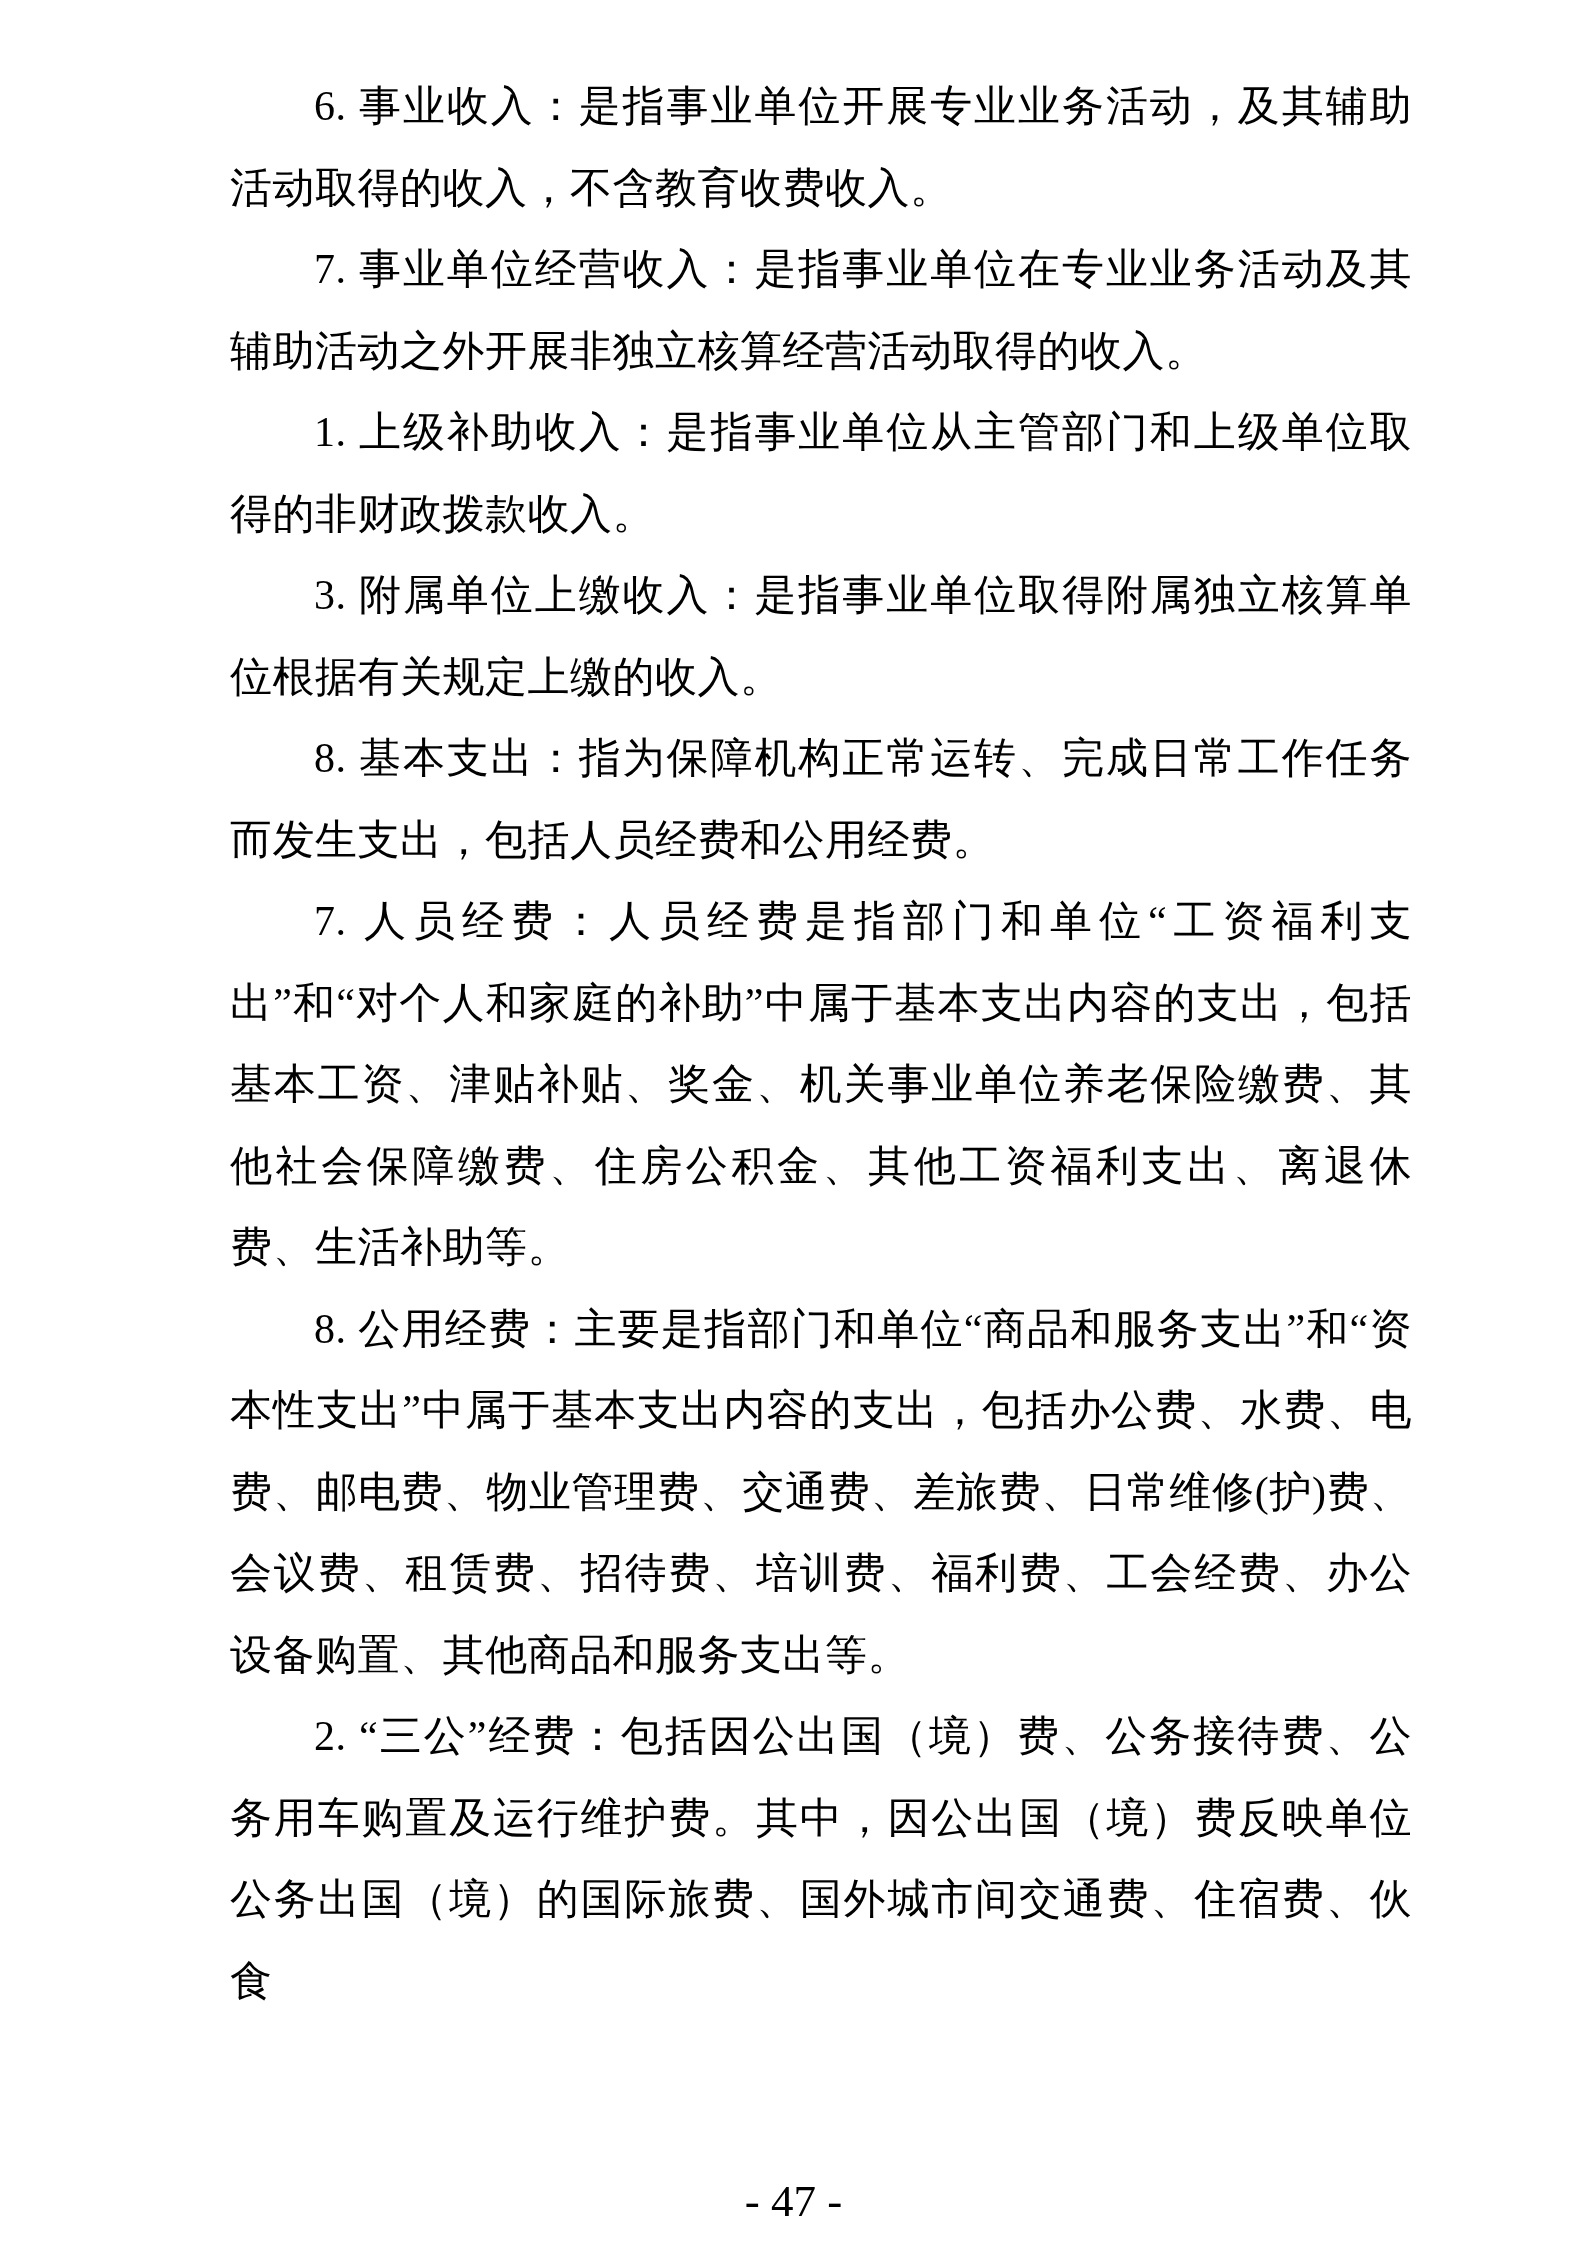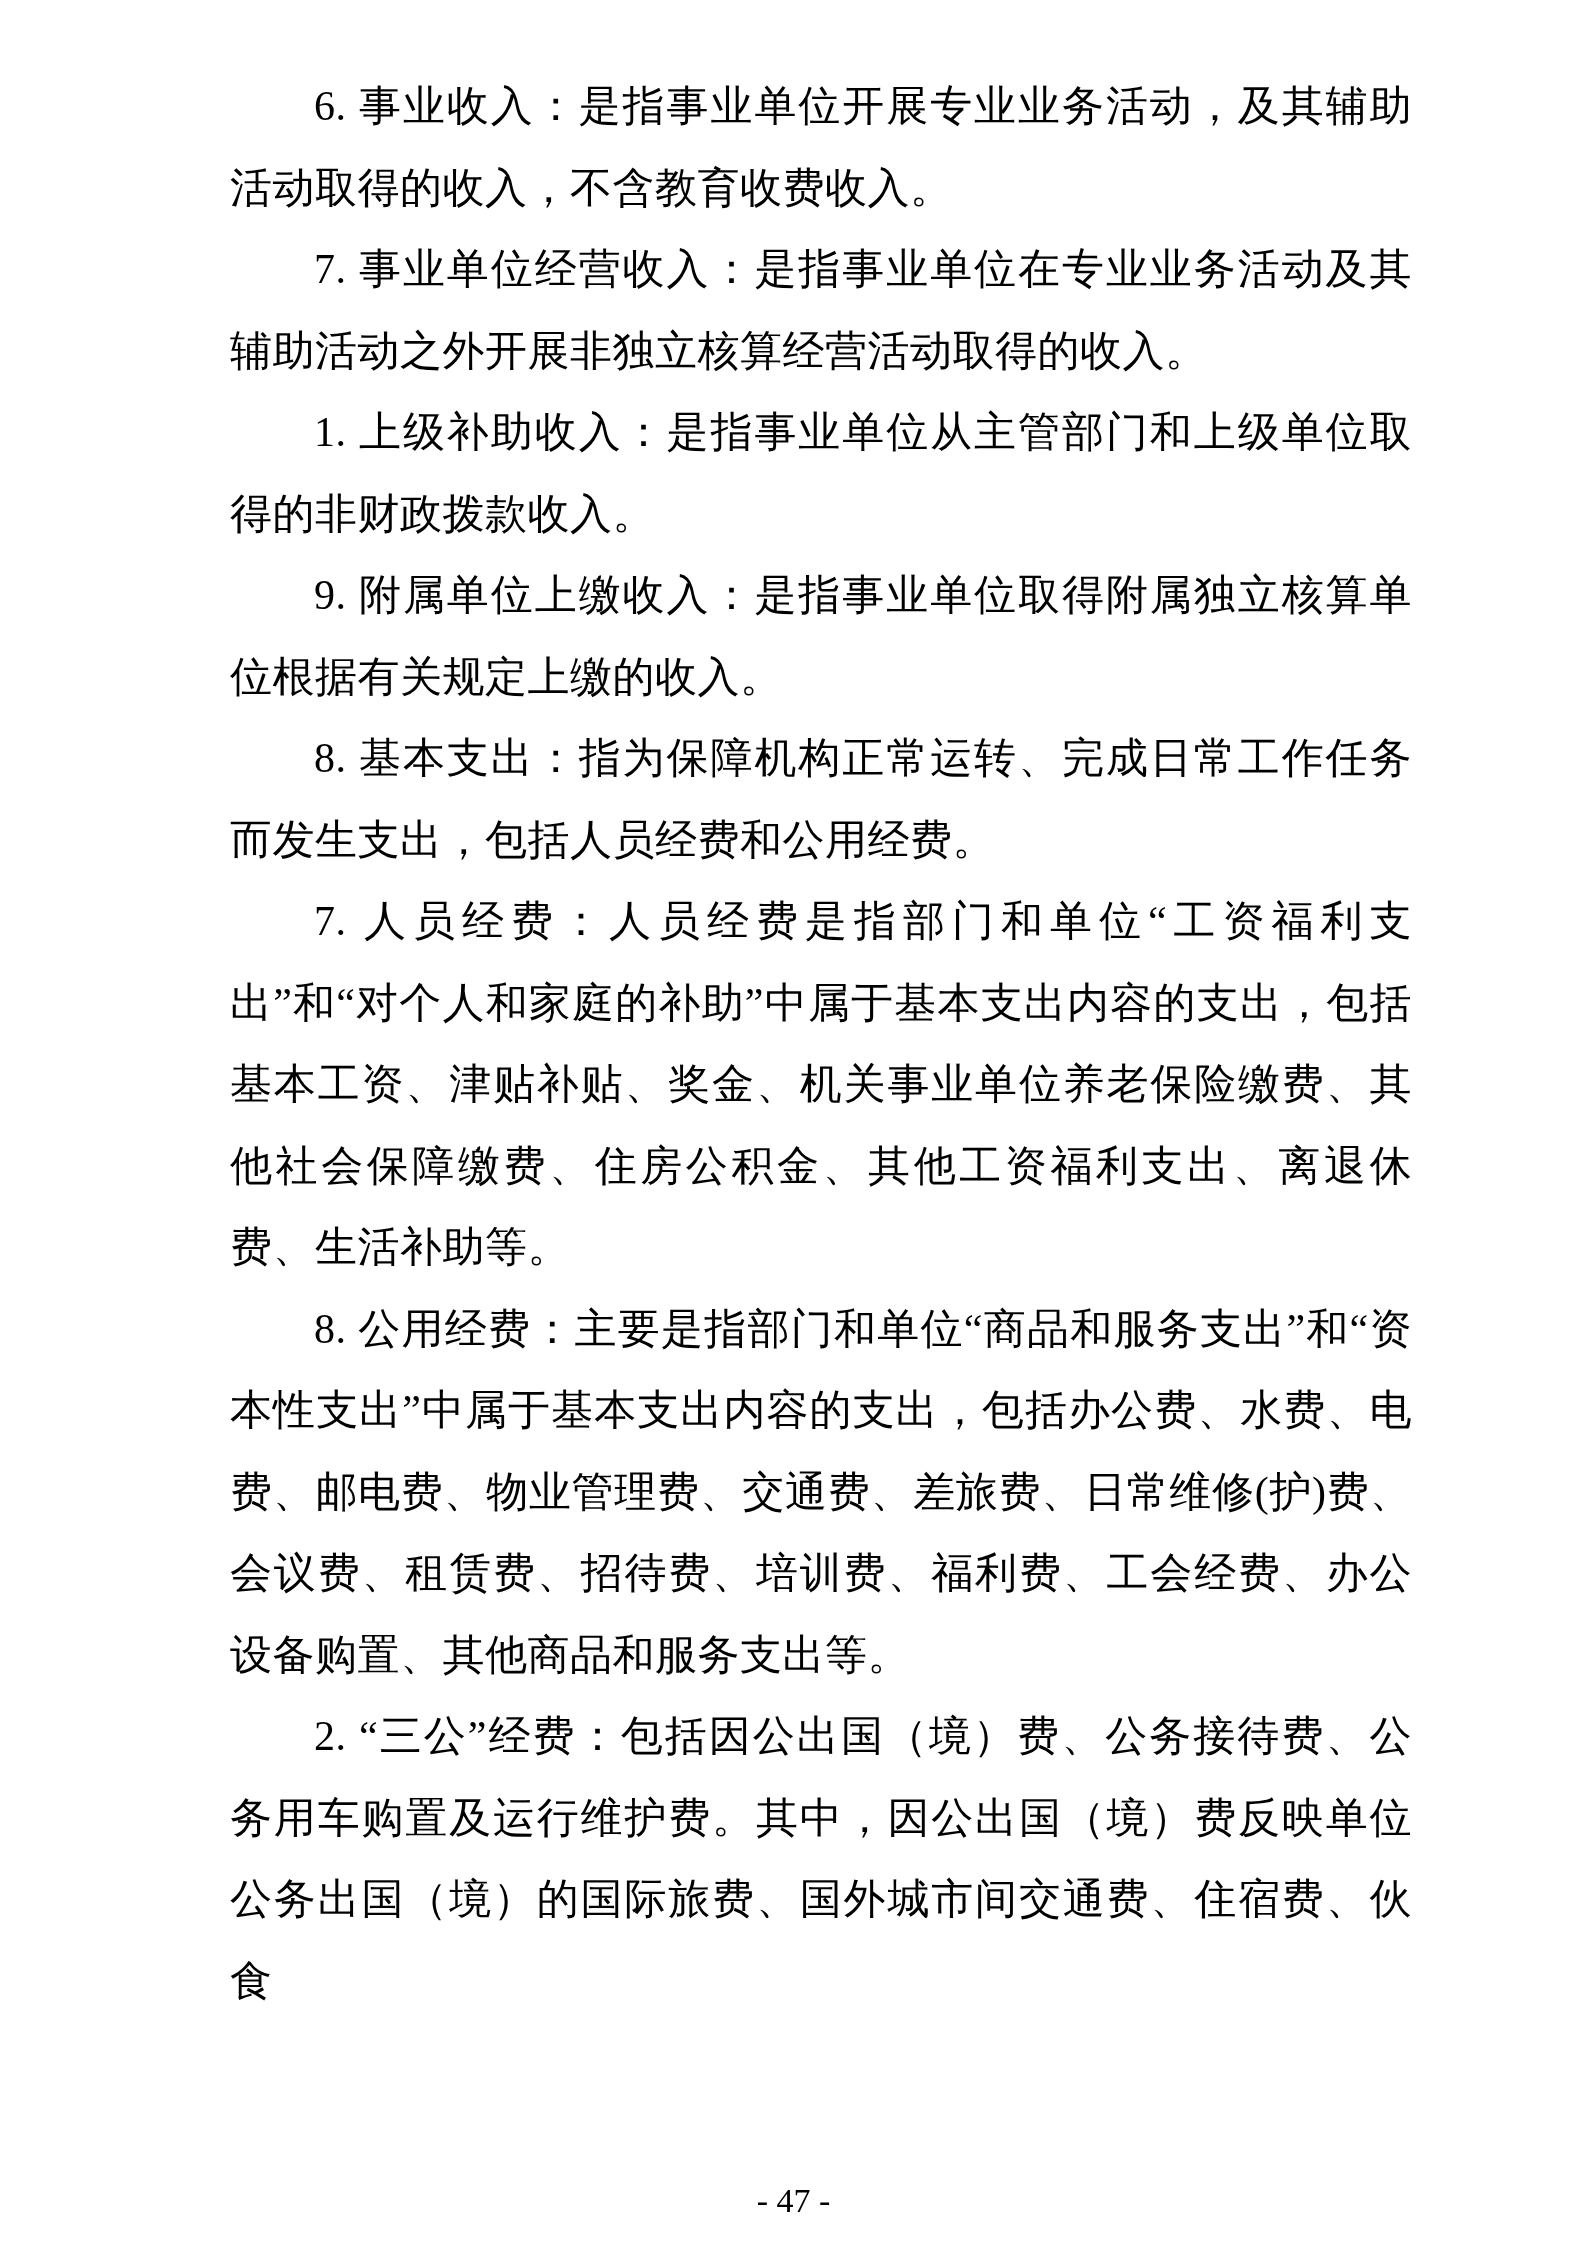--- a/index.html
+++ b/index.html
@@ -32,32 +32,32 @@
     text-align: justify;
     letter-spacing: 0.5px;
     word-break: break-all;
   }
   .page-number {
     position: absolute;
     bottom: 24px;
     left: 0;
     width: 100%;
     text-align: center;
-    font-size: 34px;
+    font-size: 45px;
     line-height: 40px;
   }
 </style>
 </head>
 <body>
 
 <div class="page">
   <div class="content">
     <p>6. 事业收入：是指事业单位开展专业业务活动，及其辅助活动取得的收入，不含教育收费收入。</p>
     <p>7. 事业单位经营收入：是指事业单位在专业业务活动及其辅助活动之外开展非独立核算经营活动取得的收入。</p>
     <p>1. 上级补助收入：是指事业单位从主管部门和上级单位取得的非财政拨款收入。</p>
-    <p>9. 附属单位上缴收入：是指事业单位取得附属独立核算单位根据有关规定上缴的收入。</p>
+    <p>3. 附属单位上缴收入：是指事业单位取得附属独立核算单位根据有关规定上缴的收入。</p>
     <p>8. 基本支出：指为保障机构正常运转、完成日常工作任务而发生支出，包括人员经费和公用经费。</p>
     <p>7. 人员经费：人员经费是指部门和单位“工资福利支出”和“对个人和家庭的补助”中属于基本支出内容的支出，包括基本工资、津贴补贴、奖金、机关事业单位养老保险缴费、其他社会保障缴费、住房公积金、其他工资福利支出、离退休费、生活补助等。</p>
     <p>8. 公用经费：主要是指部门和单位“商品和服务支出”和“资本性支出”中属于基本支出内容的支出，包括办公费、水费、电费、邮电费、物业管理费、交通费、差旅费、日常维修(护)费、会议费、租赁费、招待费、培训费、福利费、工会经费、办公设备购置、其他商品和服务支出等。</p>
     <p>2. “三公”经费：包括因公出国（境）费、公务接待费、公务用车购置及运行维护费。其中，因公出国（境）费反映单位公务出国（境）的国际旅费、国外城市间交通费、住宿费、伙食</p>
   </div>
   <div class="page-number">- 47 -</div>
 </div>
 
 </body></html>

